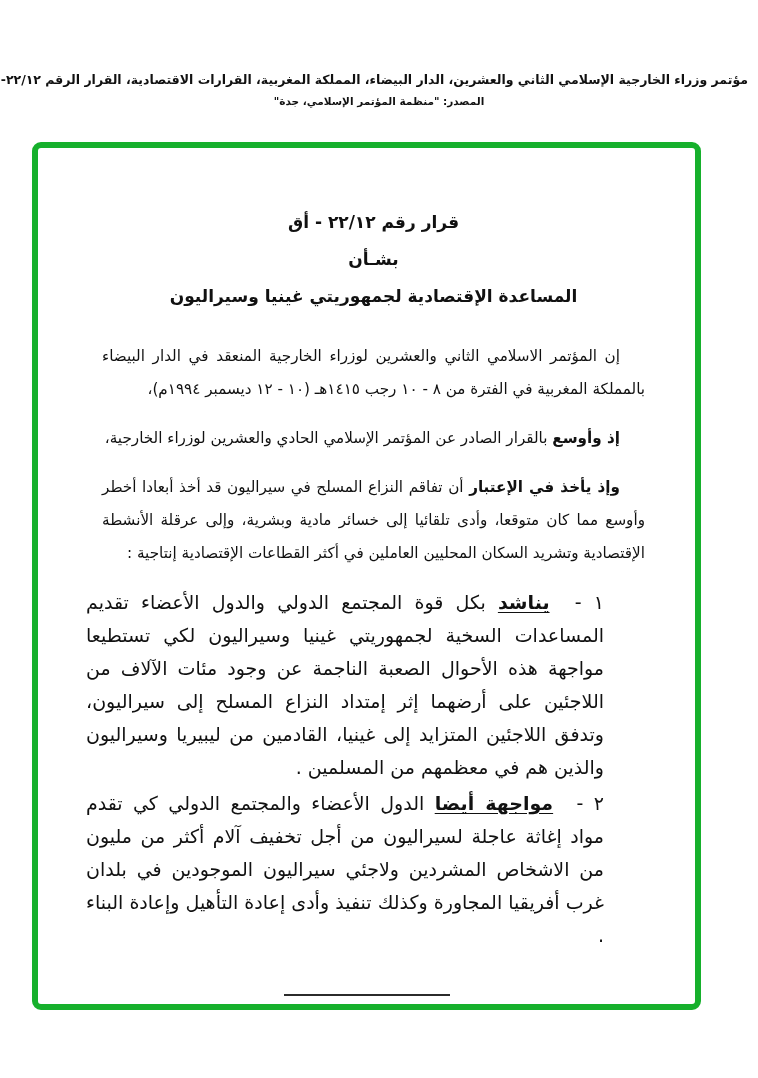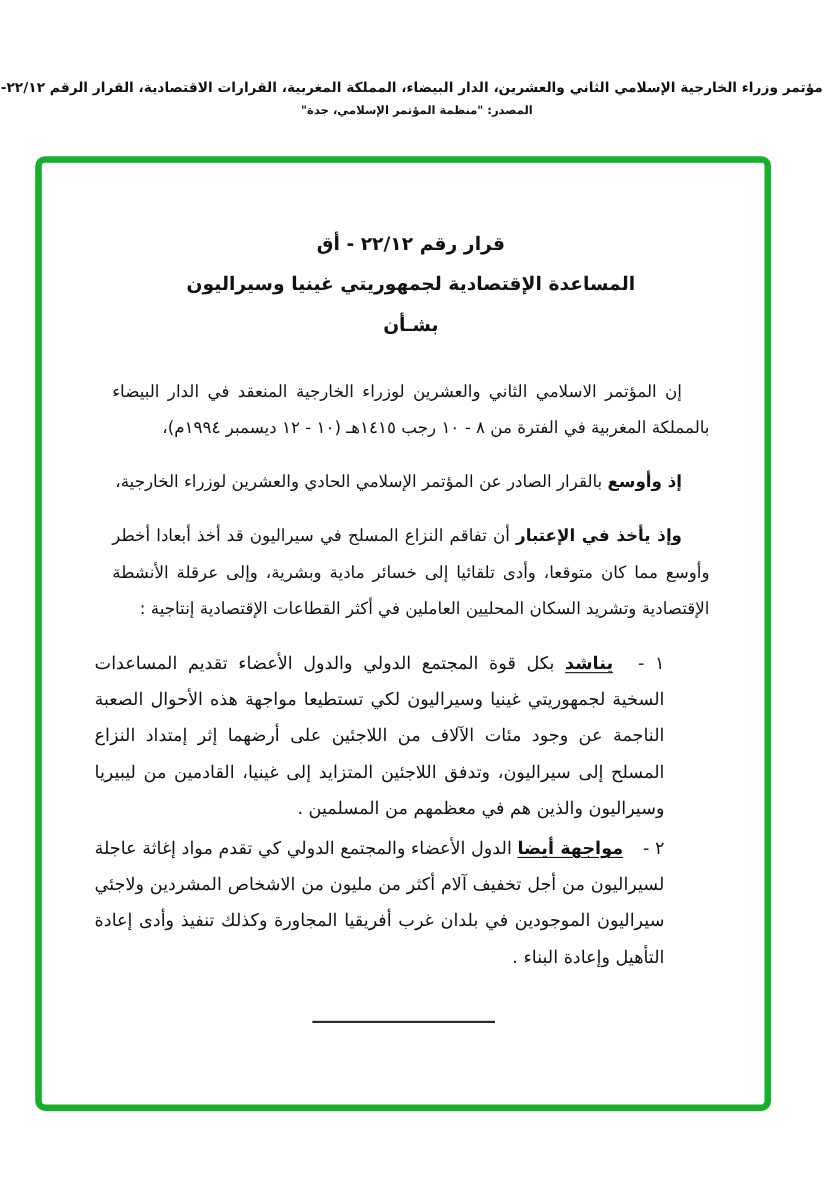--- a/index.html
+++ b/index.html
@@ -80,21 +80,21 @@
     font-weight: bold;
   }
 
   
   .items {
     margin-top: 15px;
   }
   .item {
     margin: 0 57px 0 0;
     text-indent: 0;
-    font-size: 16px;
+    font-size: 19px;
     line-height: 33px;
     text-align: justify;
   }
   .item + .item { margin-top: 3px; }
   .item .item-marker {
     margin-left: 13px;
   }
   .item .item-lead {
     font-weight: bold;
     text-decoration: underline;
@@ -116,22 +116,22 @@
 <div class="src-header">
   <div class="line1">مؤتمر وزراء الخارجية الإسلامي الثاني والعشرين، الدار البيضاء، المملكة المغربية، القرارات الاقتصادية، القرار الرقم ٢٢/١٢- أق</div>
   <div class="line2">المصدر:  "منظمة المؤتمر الإسلامي، جدة"</div>
 </div>
 
 <div class="doc-frame" style="border-color: rgb(22, 176, 44);">
   <div class="doc-content">
 
     <div class="title-block">
       <div>قرار رقم ٢٢/١٢ - أق</div>
+      <div>بشـأن</div>
       <div>المساعدة الإقتصادية لجمهوريتي غينيا وسيراليون</div>
-      <div>بشـأن</div>
     </div>
 
     <div class="body-text">
       <p class="para">
         <span>إن المؤتمر الاسلامي الثاني والعشرين لوزراء الخارجية المنعقد في الدار البيضاء بالمملكة المغربية في الفترة من ٨ - ١٠ رجب ١٤١٥هـ (١٠ - ١٢ ديسمبر ١٩٩٤م)،</span>
       </p>
       <p class="para">
         <span class="lead">إذ وأوسع</span>
         <span>بالقرار الصادر عن المؤتمر الإسلامي الحادي والعشرين لوزراء الخارجية،</span>
       </p>

